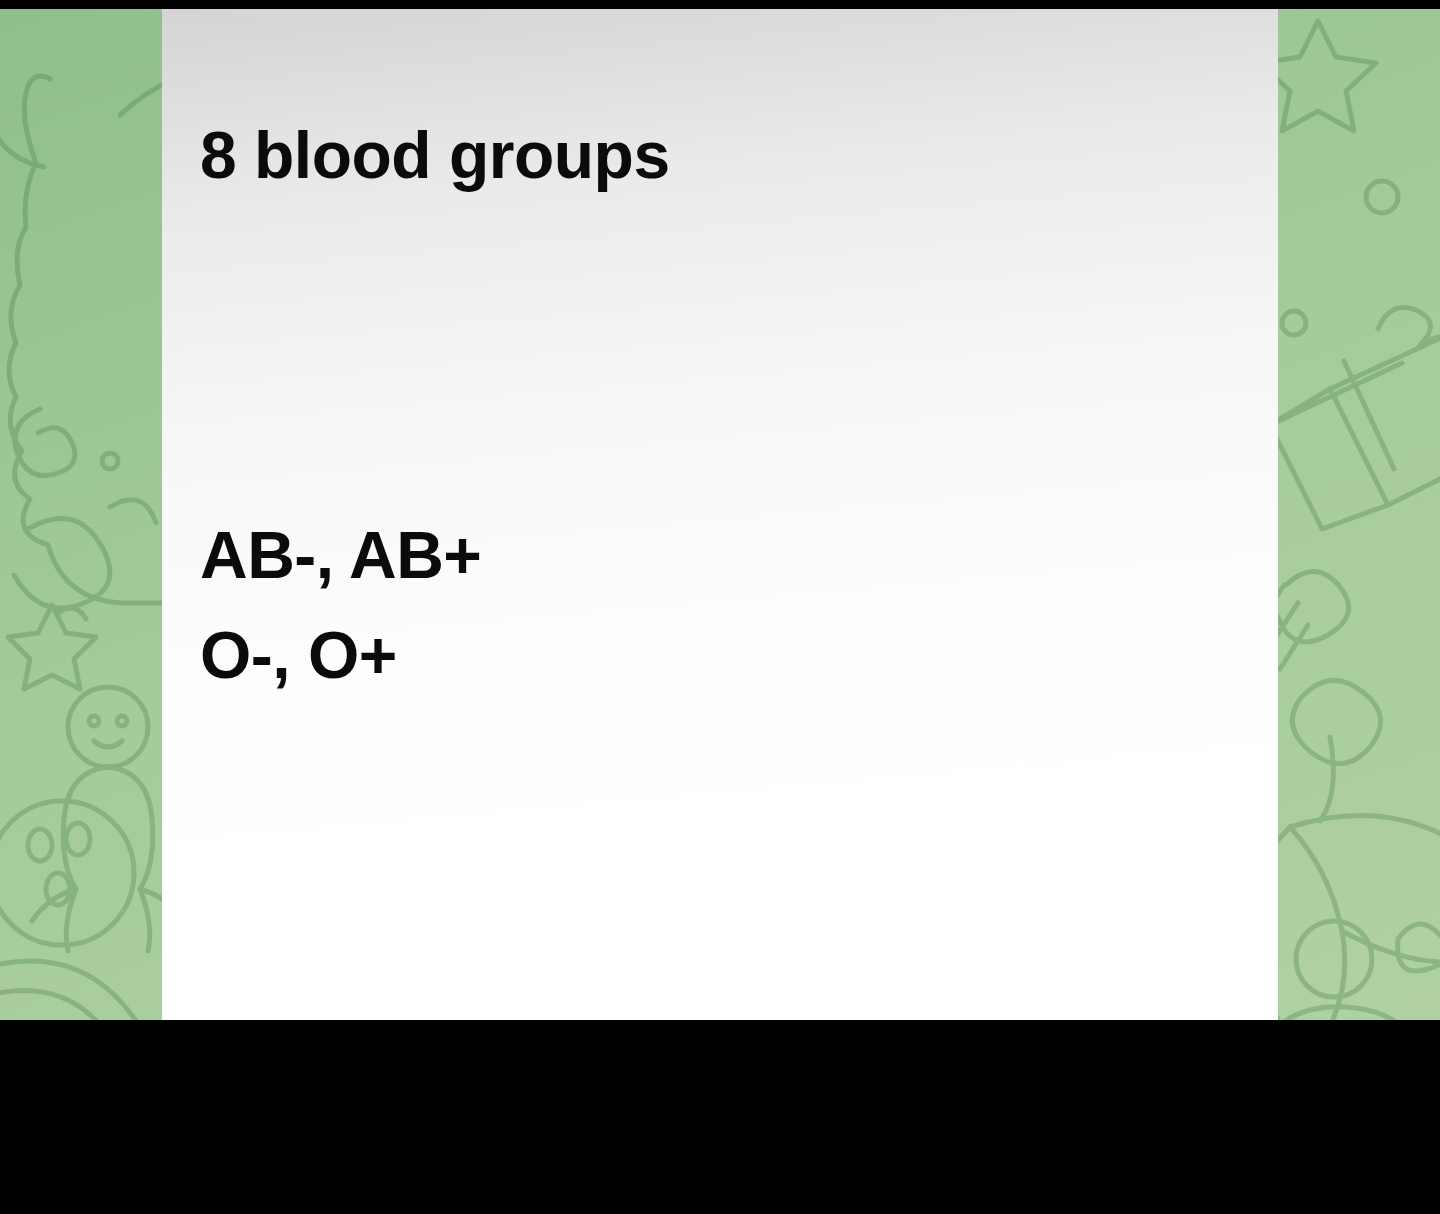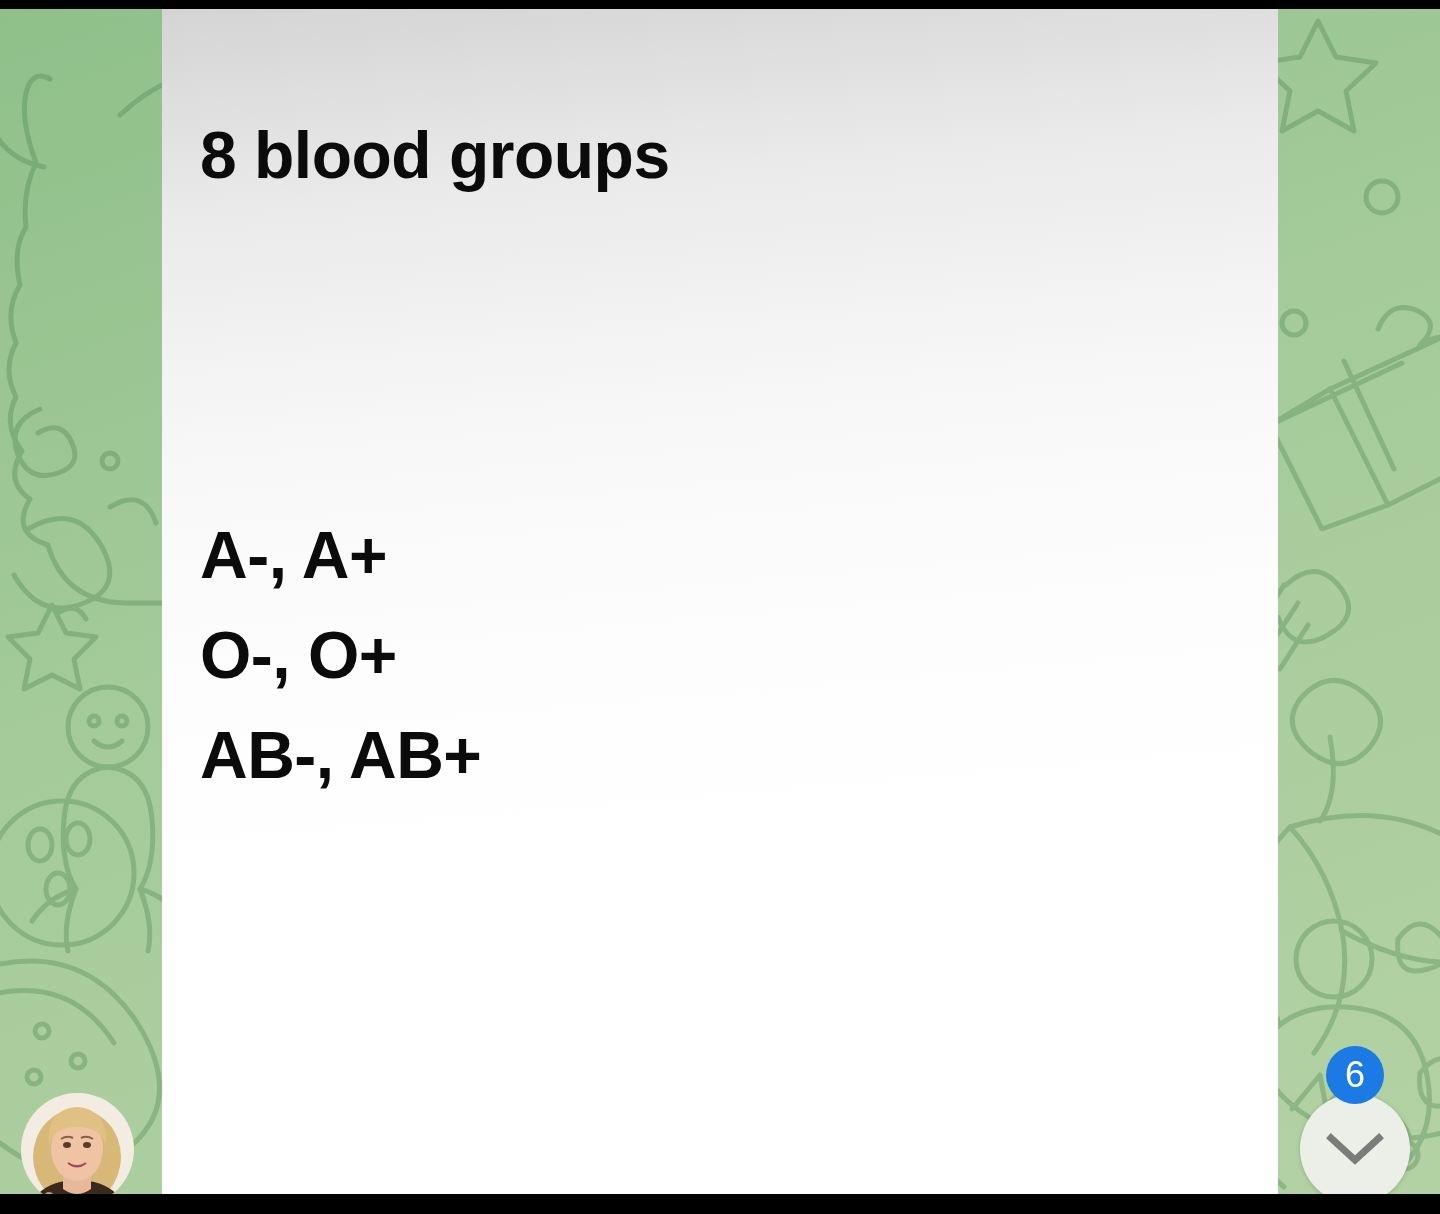--- a/index.html
+++ b/index.html
@@ -3,21 +3,21 @@
 <meta charset="utf-8">
 <style>
   html, body {
     margin: 0;
     padding: 0;
     background: #000;
   }
   #screen {
     position: relative;
     width: 1440px;
-    height: 1194px;
+    height: 1020px;
     overflow: hidden;
     background: #000;
     font-family: "Liberation Sans", sans-serif;
   }
 
   
   .bar-top {
     position: absolute; left: 0; top: 0;
     width: 1440px; height: 9px;
     background: #000000;
@@ -227,23 +227,22 @@
     </div>
   </div>
 
   <div class="bubble">
     <div class="bubble-text">
       <div class="spacer-small"></div>
       <p class="para">8 blood groups</p>
       <div class="spacer-line"></div>
       <div class="spacer-line"></div>
       <div class="spacer-line"></div>
-      <p class="para">A-, A+</p>
+      <p class="para">AB-, AB+</p>
       <p class="para">O-, O+</p>
-      <p class="para">AB-, AB+</p>
     </div>
   </div>
 
   <div class="avatar">
     <svg width="113" height="113" viewBox="0 0 113 113">
       <rect width="113" height="113" fill="#f2ece2"></rect>
 
       <ellipse cx="56" cy="64" rx="44" ry="48" fill="#d8b878"></ellipse>
 
       <path d="M8 113 q14 -26 48 -26 q34 0 49 26 z" fill="#3a2a1c"></path>

